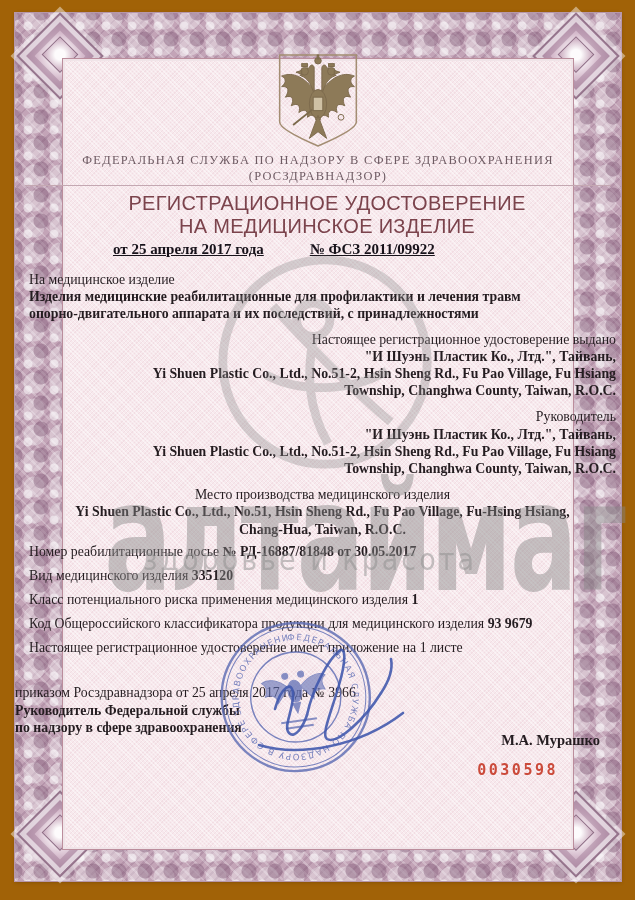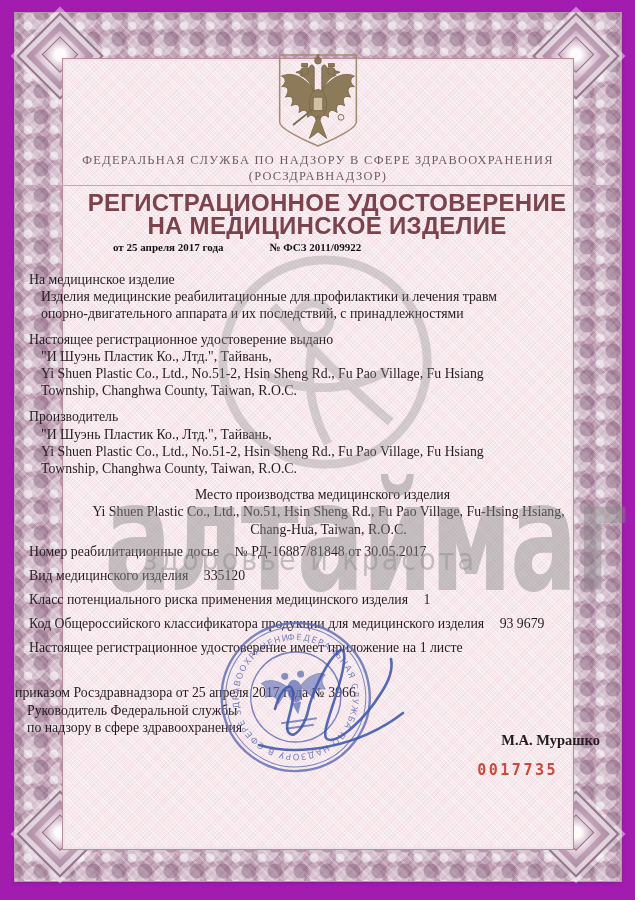--- a/index.html
+++ b/index.html
@@ -1,16 +1,16 @@
 <!DOCTYPE html>
 <html><head>
 <meta charset="utf-8">
 <style>
   html,body{margin:0;padding:0;background:#e9e7e4;}
-  .page{position:relative;width:635px;height:900px;background:#a21caf;overflow:hidden;
+  .page{position:relative;width:635px;height:900px;background:#a16207;overflow:hidden;
         font-family:"Liberation Serif",serif;}
   
   .cert{position:absolute;left:15px;top:13px;width:606px;height:868px;
         background-color:#c3a4b7;
         background-image:
           radial-gradient(circle, rgba(255,255,255,.55) 4px, rgba(255,255,255,0) 5px),
           radial-gradient(circle, rgba(122,82,112,.40) 7px, rgba(122,82,112,0) 8px),
           radial-gradient(circle, rgba(255,255,255,.35) 10px, rgba(255,255,255,0) 11px),
           repeating-linear-gradient(45deg, rgba(255,255,255,.22) 0 2px, rgba(255,255,255,0) 2px 7px),
           repeating-linear-gradient(-45deg, rgba(128,88,120,.22) 0 2px, rgba(128,88,120,0) 2px 7px);
@@ -33,29 +33,29 @@
            background:radial-gradient(circle,#fdfbfc 0 30%,#c9a9bd 100%);border:1px solid #8d6c84;}
   .r-tl{left:14px;top:12px;} .r-tr{right:14px;top:12px;}
   .r-bl{left:14px;bottom:16px;} .r-br{right:14px;bottom:16px;}
   
   .content{position:absolute;inset:0;font-size:13.8px;color:#241c20;}
   .emblem{position:absolute;left:50%;top:39px;transform:translateX(-50%);}
   .agency{position:absolute;left:0;right:0;top:139px;text-align:center;color:#6e5b63;
           font-size:12.4px;letter-spacing:1.3px;line-height:16px;}
   .sep{position:absolute;left:10px;right:10px;top:172px;border-top:1px solid #c4a8b2;}
   .doc-title{position:absolute;left:0;right:0;top:179px;text-align:center;
-             font-family:"Liberation Sans",sans-serif;font-weight:bold;
-             font-size:24px;line-height:22.5px;color:#7b434c;letter-spacing:.3px;
+             font-family:"Liberation Sans",sans-serif;font-weight:normal;
+             font-size:20px;line-height:22.5px;color:#7b434c;letter-spacing:.3px;
              transform:translateX(9px);}
   .date-row{position:absolute;left:98px;top:228px;display:flex;gap:46px;
-            font-weight:bold;font-size:11px;color:#17121a;white-space:nowrap;}
+            font-weight:bold;font-size:15px;color:#17121a;white-space:nowrap;text-decoration:underline;}
   .bodytext{position:absolute;left:14px;right:5px;top:258px;line-height:17.2px;z-index:2;}
   .bodytext .para{margin:0 0 8px 0;}
-  .bodytext .m9{margin-bottom:9px;} .bodytext .m5{margin-bottom:5px;text-align:center;}
-  .bold{font-weight:normal;margin-left:12px;}
+  .bodytext .m9{margin-bottom:9px;text-align:right;} .bodytext .m5{margin-bottom:5px;text-align:center;}
+  .bold{font-weight:bold;}
   .oneline{margin-bottom:6.8px;}
   .footerblock{position:absolute;left:0;top:671px;line-height:17.6px;z-index:2;}
   .signer-name{position:absolute;right:21px;top:719px;font-weight:bold;font-size:14.5px;z-index:2;}
   .serial{position:absolute;right:63px;top:748px;z-index:6;color:#cb4a3a;font-weight:bold;
           font-family:"DejaVu Sans Mono",monospace;font-size:15px;letter-spacing:2.5px;}
   
   .stamp{position:absolute;left:193px;top:596px;z-index:3;opacity:.82;transform:rotate(-8deg);}
   .signature{position:absolute;left:226px;top:612px;z-index:4;}
   
   .wm{position:absolute;inset:0;z-index:5;pointer-events:none;margin-left:34px;}
@@ -127,21 +127,21 @@
           <div class="bold">Изделия медицинские реабилитационные для профилактики и лечения травм</div>
           <div class="bold">опорно-двигательного аппарата и их последствий, с принадлежностями</div>
         </div>
         <div class="para m9">
           <div>Настоящее регистрационное удостоверение выдано</div>
           <div class="bold">"И Шуэнь Пластик Ко., Лтд.", Тайвань,</div>
           <div class="bold">Yi Shuen Plastic Co., Ltd., No.51-2, Hsin Sheng Rd., Fu Pao Village, Fu Hsiang</div>
           <div class="bold">Township, Changhwa County, Taiwan, R.O.C.</div>
         </div>
         <div class="para m9">
-          <div>Производитель</div>
+          <div>Руководитель</div>
           <div class="bold">"И Шуэнь Пластик Ко., Лтд.", Тайвань,</div>
           <div class="bold">Yi Shuen Plastic Co., Ltd., No.51-2, Hsin Sheng Rd., Fu Pao Village, Fu Hsiang</div>
           <div class="bold">Township, Changhwa County, Taiwan, R.O.C.</div>
         </div>
         <div class="para m5">
           <div>Место производства медицинского изделия</div>
           <div class="bold">Yi Shuen Plastic Co., Ltd., No.51, Hsin Sheng Rd., Fu Pao Village, Fu-Hsing Hsiang,</div>
           <div class="bold">Chang-Hua, Taiwan, R.O.C.</div>
         </div>
         <div class="oneline">
@@ -162,21 +162,21 @@
         </div>
         <div class="oneline">Настоящее регистрационное удостоверение имеет приложение на 1 листе</div>
       </div>
 
       <div class="footerblock">
         <div>приказом Росздравнадзора от 25 апреля 2017 года № 3966</div>
         <div class="bold">Руководитель Федеральной службы</div>
         <div class="bold">по надзору в сфере здравоохранения</div>
       </div>
       <div class="signer-name">М.А. Мурашко</div>
-      <div class="serial">0017735</div>
+      <div class="serial">0030598</div>
 
       <div class="stamp">
         <svg width="176" height="176" viewBox="0 0 176 176">
           <g fill="none" stroke="#5e6db4">
             <circle cx="88" cy="88" r="74" stroke-width="2.4"></circle>
             <circle cx="88" cy="88" r="70" stroke-width="1"></circle>
             <circle cx="88" cy="88" r="45" stroke-width="1.4"></circle>
           </g>
           <defs>
               <path id="ringpath" d="M88,31 a57,57 0 1,1 -0.1,0"></path>

